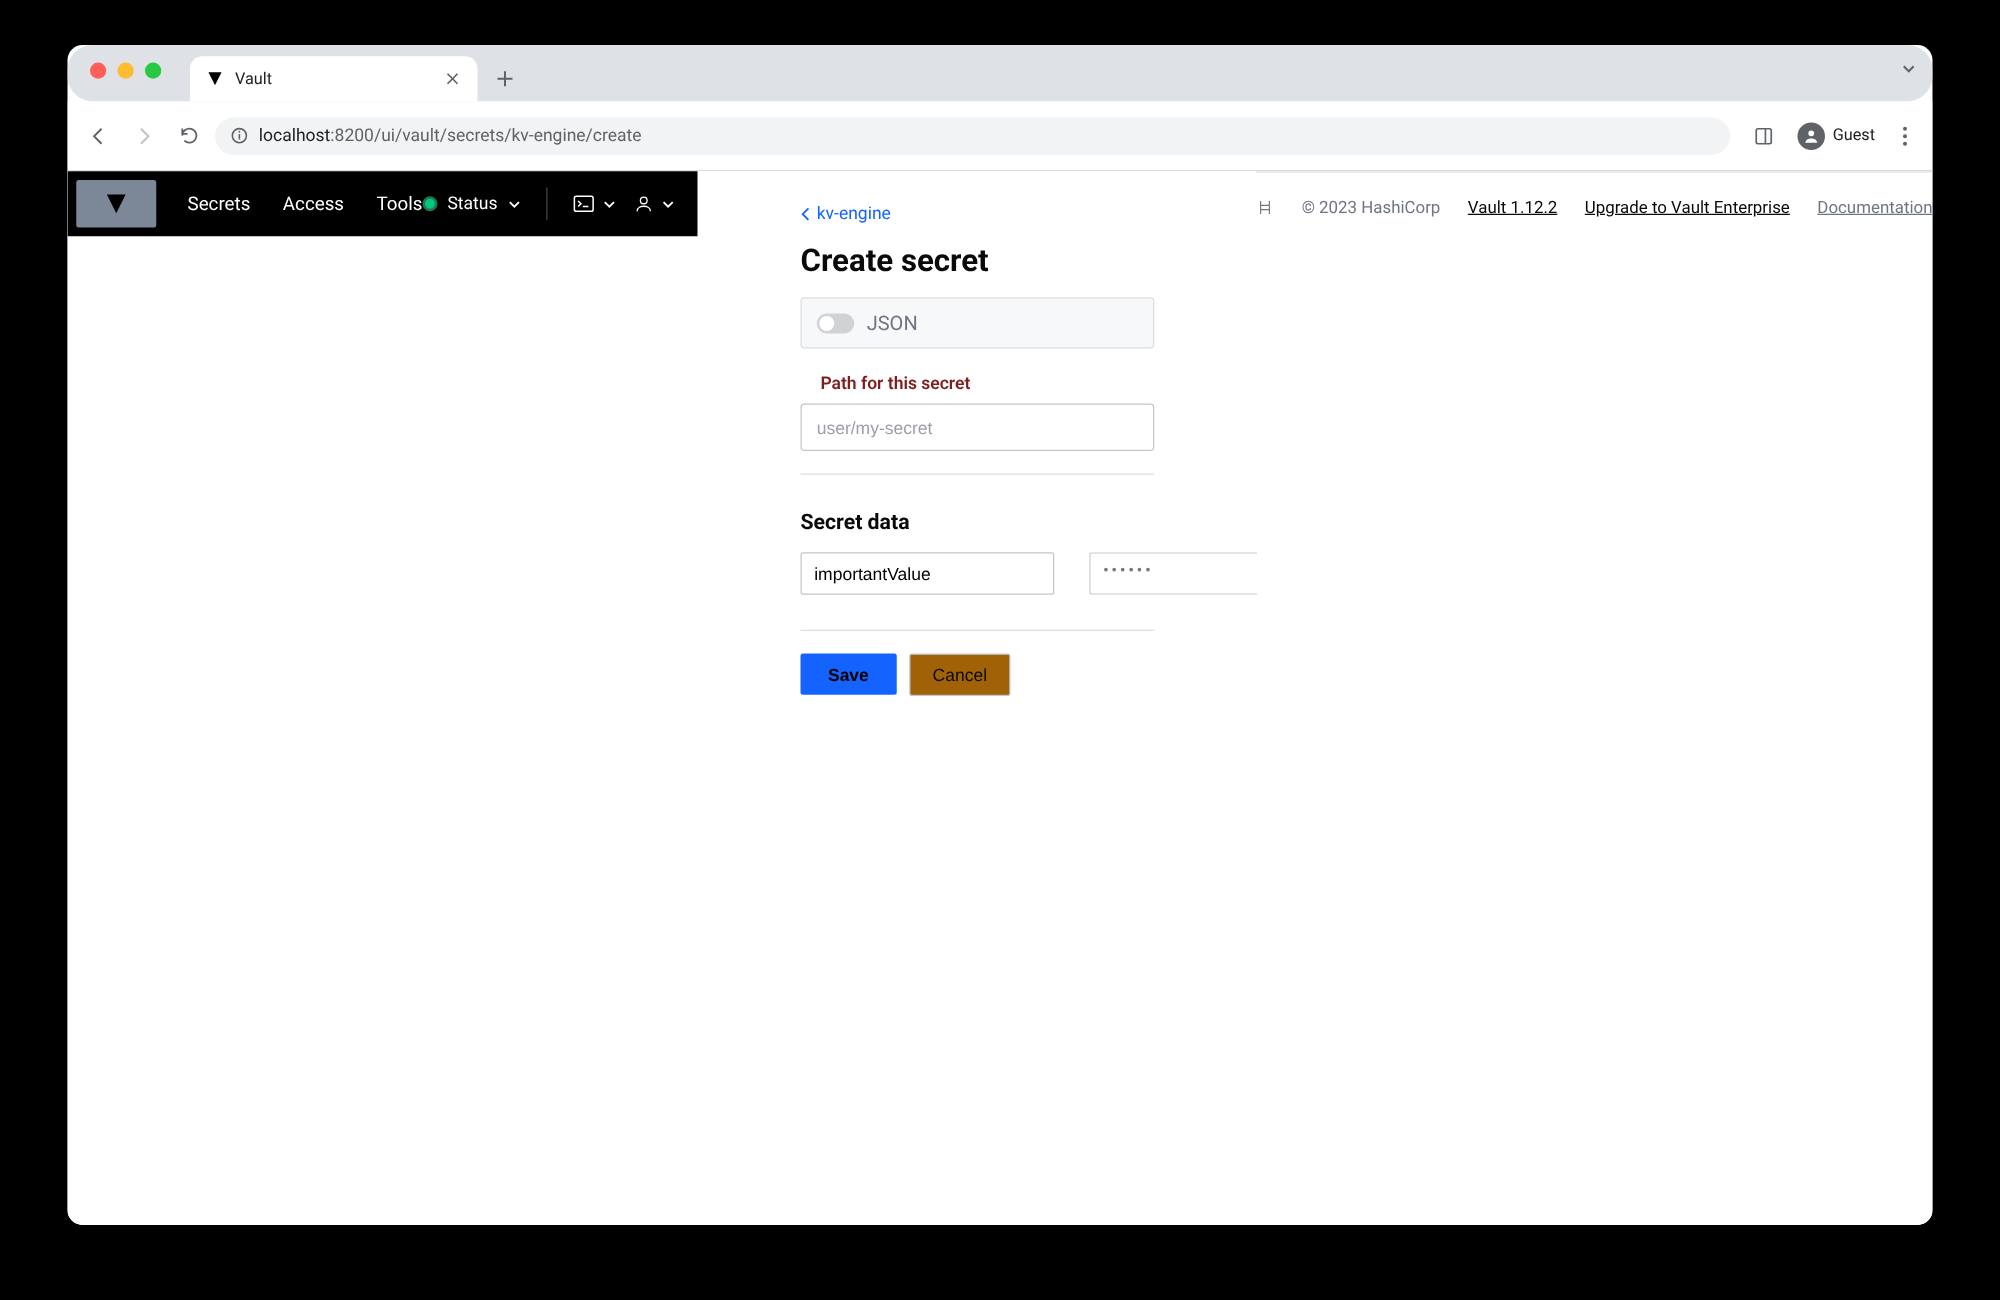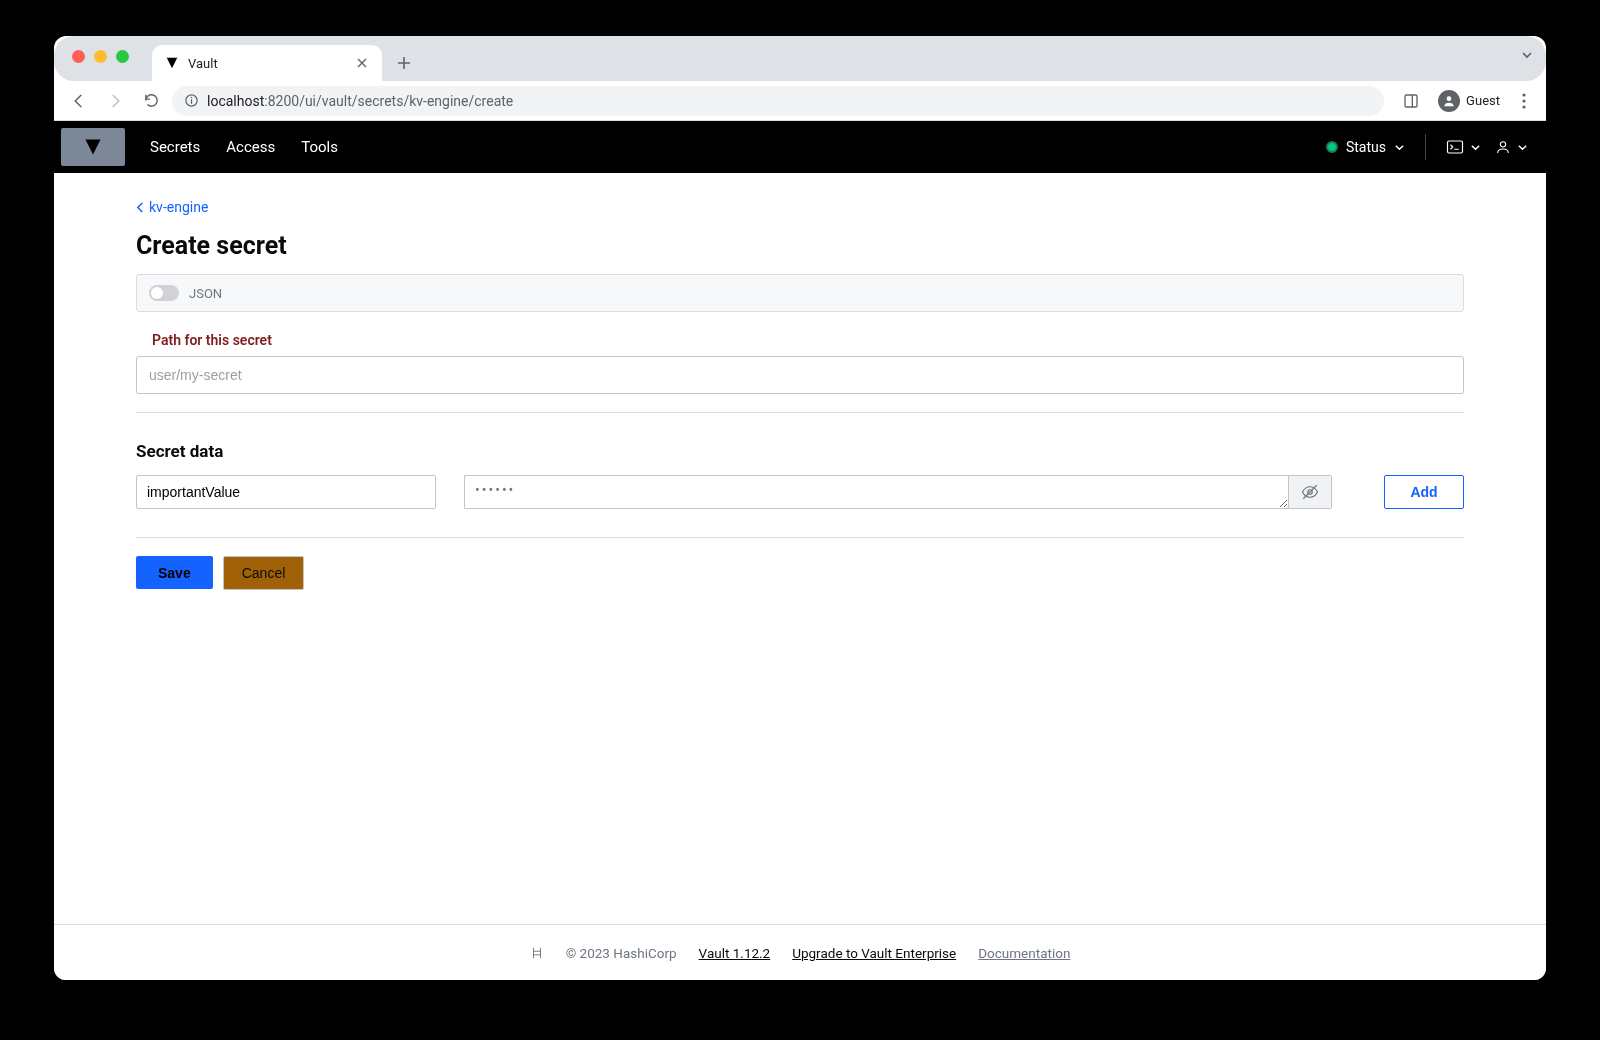--- a/index.html
+++ b/index.html
@@ -54,21 +54,21 @@
   .tab .tab-close { width:16px;height:16px;display:flex;align-items:center;justify-content:center;color:#5f6368;}
   .new-tab {
     width:28px;height:28px;display:flex;align-items:center;justify-content:center;
     margin-left:8px; margin-bottom:4px; color:#5f6368; border-radius:50%;
   }
   .tabstrip .chev-all {
     position:absolute; right:12px; top:12px; color:#5f6368;
   }
 
   .addrbar {
-    height: 40px;
+    height: 56px;
     background:#fff;
     display:flex; align-items:center;
     padding: 0 10px;
     border-bottom:1px solid #dadce0;
     gap:6px;
   }
   .nav-btn { width:30px;height:30px;display:flex;align-items:center;justify-content:center;color:#5f6368;border-radius:50%;}
   .nav-btn.disabled{color:#bdc1c6;}
   .omnibox {
     flex:1; height:30px; background:#f1f3f4; border-radius:15px;
@@ -78,21 +78,21 @@
   .omnibox .host{color:#202124;}
   .omnibox .path{color:#5f6368;}
   .right-cluster{display:flex;align-items:center;gap:6px;margin-left:6px;}
   .guest-chip{display:flex;align-items:center;gap:6px;padding:2px 6px;border-radius:14px;}
   .guest-chip .avatar{width:22px;height:22px;border-radius:50%;background:#5f6368;display:flex;align-items:center;justify-content:center;}
   .guest-chip .avatar svg{fill:#fff;}
   .guest-chip .label{font-size:13px;color:#202124;}
   .kebab{width:24px;display:flex;align-items:center;justify-content:center;color:#5f6368;}
 
   
-  .app { flex:1; display:flex; flex-direction:column; background:#fff; }
+  .app { flex:1; display:flex; flex-direction:row; background:#fff; }
   .vault-nav {
     height:52px; background:#000; color:#fff; display:flex;align-items:center;
     padding-right:18px;
   }
   .vault-logo {
     width:64px;height:38px;margin:7px;background:#7c8797;display:flex;align-items:center;justify-content:center;border-radius:2px;
   }
   .vault-logo svg{fill:#000;}
   .nav-links{display:flex;gap:26px;margin-left:18px;}
   .nav-links a{color:#fff;font-size:15px;text-decoration:none;}
@@ -110,21 +110,21 @@
   .breadcrumb{display:flex;align-items:center;gap:4px;color:#1563ff;font-size:14px;margin-bottom:16px;text-align:center;}
   h1.page-title{font-size:25px;font-weight:700;color:#0a0a0a;margin-bottom:14px;}
   .json-row{
     border:1px solid #dcdde0;border-radius:3px;background:#f7f8fa;
     padding:10px 12px; display:flex;align-items:center;gap:10px;margin-bottom:18px;
   }
   .toggle{
     width:30px;height:16px;border-radius:10px;background:#d0d2d6;position:relative;display:inline-block;
   }
   .toggle .knob{position:absolute;top:2px;left:2px;width:12px;height:12px;border-radius:50%;background:#fff;}
-  .json-row .lbl{font-size:13px;color:#6f7682;}
+  .json-row .lbl{font-size:16px;color:#6f7682;}
 
   .section-divider{border:none;border-top:1px solid #dcdde0;margin:18px 0 0 0;}
 
   .field-label{font-size:14px;font-weight:600;color:#7f1d1d;margin:20px 16px 8px;}
   .text-input{
     width:100%;height:38px;border:1px solid #c2c5cb;border-radius:3px;
     padding:0 12px;font-size:14px;background:#fff;
   }
   .text-input::placeholder{color:#9a9ea6;}
 

